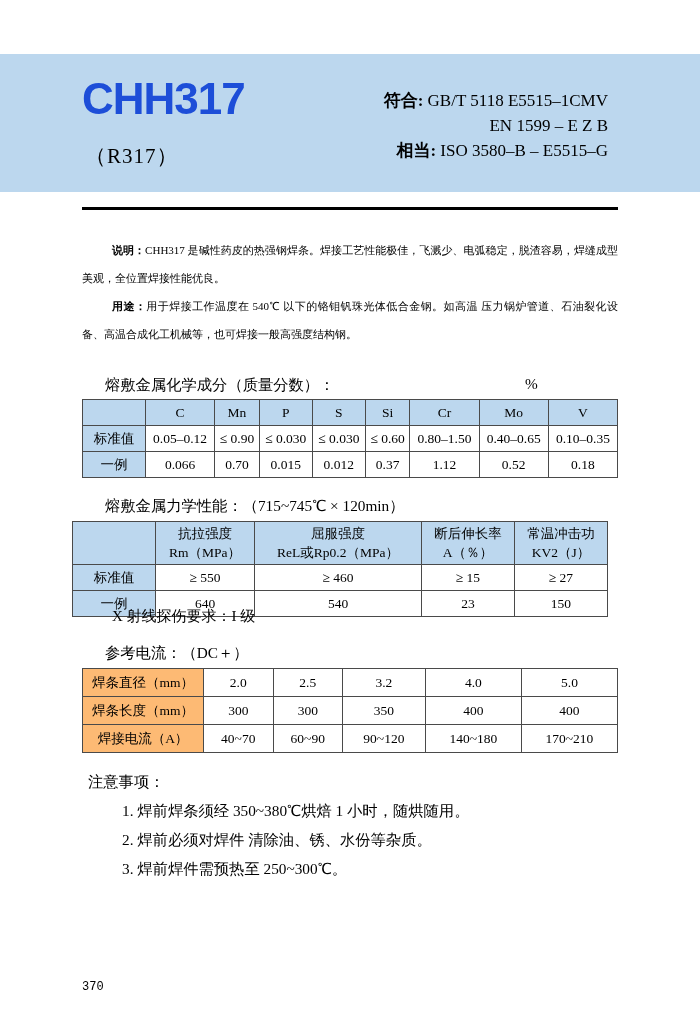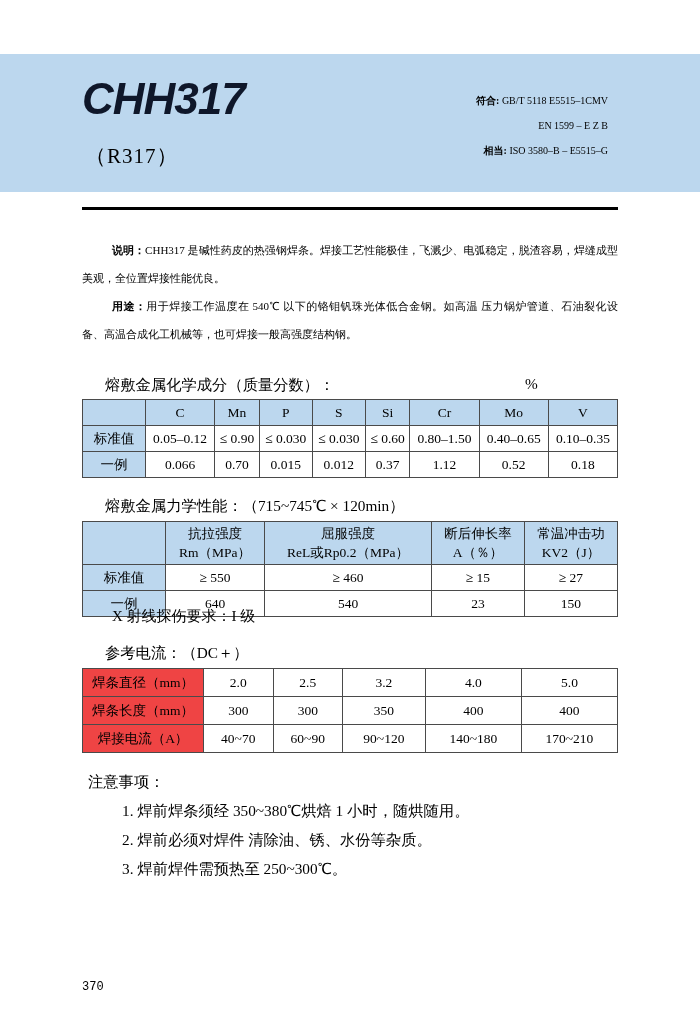--- a/index.html
+++ b/index.html
@@ -31,38 +31,37 @@
     height: 100%;
   }
   .product-code {
     position: absolute;
     left: 82px;
     top: 20px;
     font-family: "Liberation Sans", sans-serif;
     font-weight: bold;
     font-size: 44px;
     letter-spacing: -1px;
-    color: #0f172a;
-    font-style: italic;
+    color: #1d4ed8;
   }
   .product-sub {
     position: absolute;
     left: 85px;
     top: 76px;
     font-size: 21px;
     color: #000;
     letter-spacing: 1px;
     margin-top: 12px;
   }
   .std-block {
     position: absolute;
     right: 92px;
     top: 34px;
     text-align: left;
-    font-size: 10px;
+    font-size: 17px;
     line-height: 25px;
     color: #000;
   }
   .std-row {
     white-space: nowrap;
     text-align: right;
   }
   .std-label {
     font-weight: bold;
     font-family: "Liberation Serif", serif;
@@ -125,35 +124,35 @@
   }
   .tbl-chem {
     left: 82px;
     top: 399px;
     width: 536px;
   }
   .tbl-chem td { height: 25px; }
   .tbl-chem .first-col { width: 62px; }
 
   .tbl-mech {
-    left: 82px;
+    left: 72px;
     top: 521px;
     width: 536px;
   }
   .tbl-mech td { height: 25px; }
   .tbl-mech .two-line { height: 42px; line-height: 19px; }
   .tbl-mech .first-col { width: 82px; }
 
   .tbl-cur {
     left: 82px;
     top: 668px;
     width: 536px;
   }
   .tbl-cur td { height: 27px; }
-  .tbl-cur .first-col { width: 120px; background: #ef4444; }
+  .tbl-cur .first-col { width: 120px; background: #fdba74; }
 
   .xray-note {
     position: absolute;
     left: 112px;
     top: 607px;
     font-size: 15px;
     color: #000;
   }
 
   

